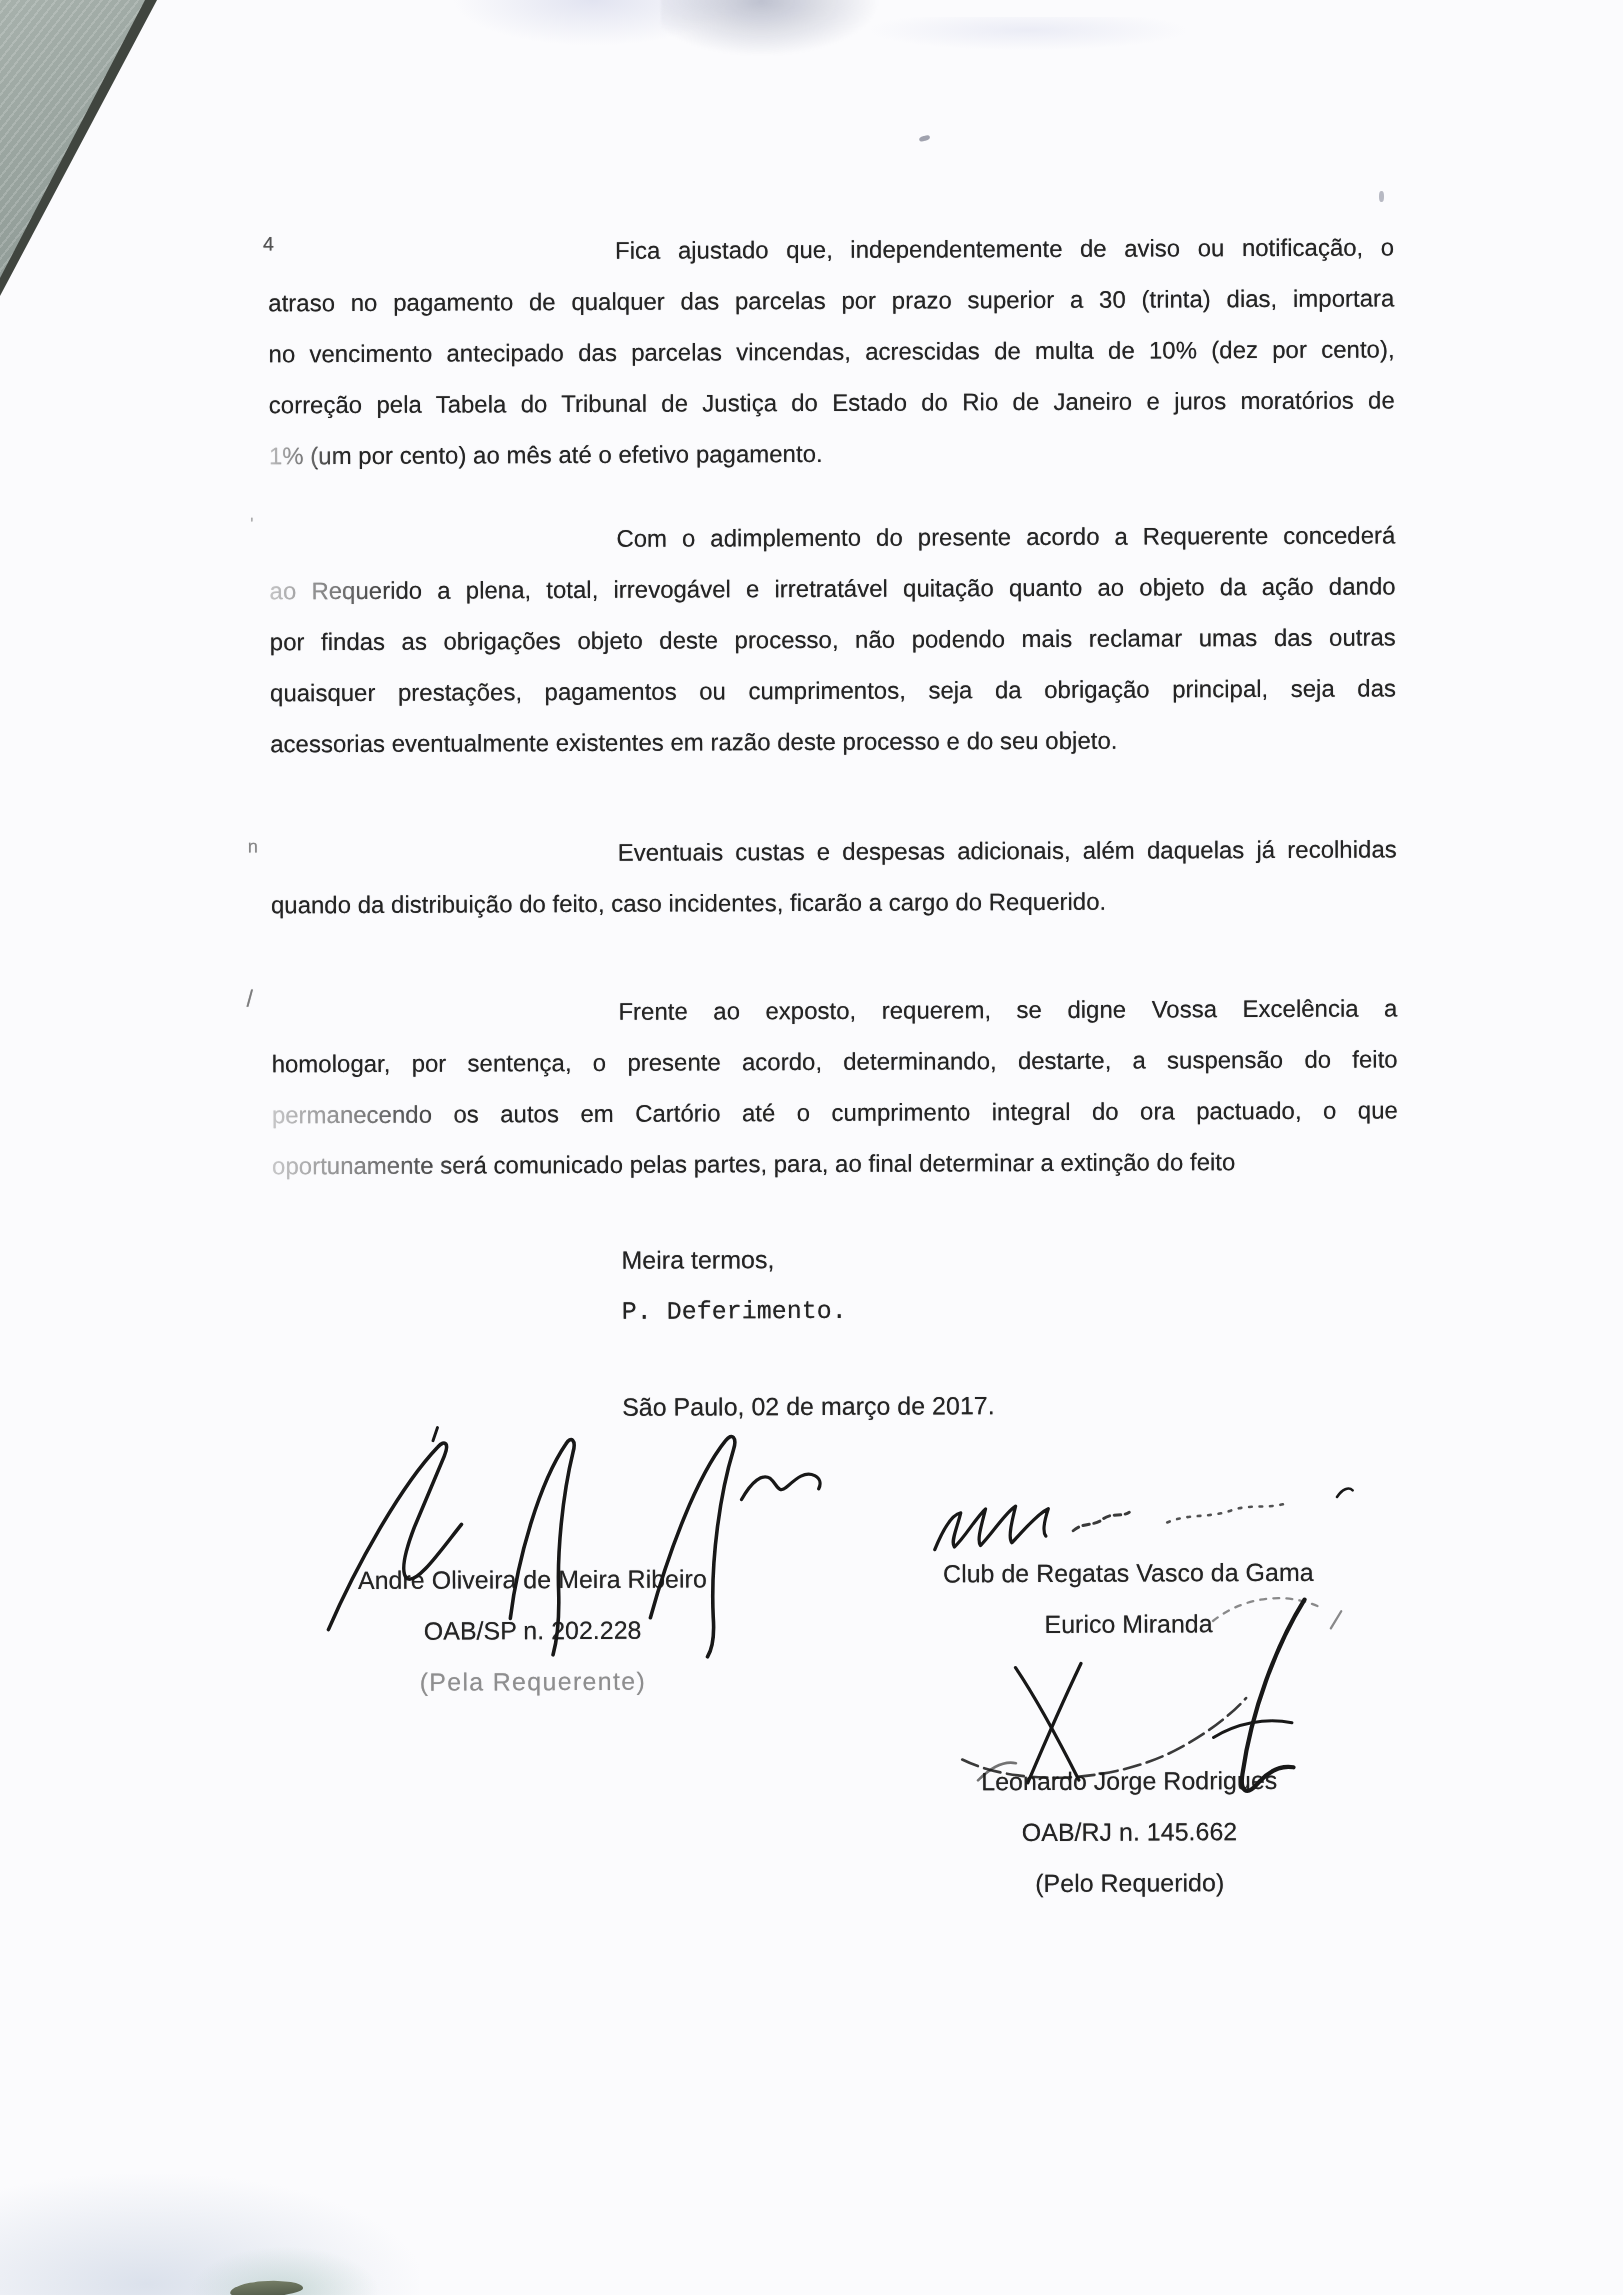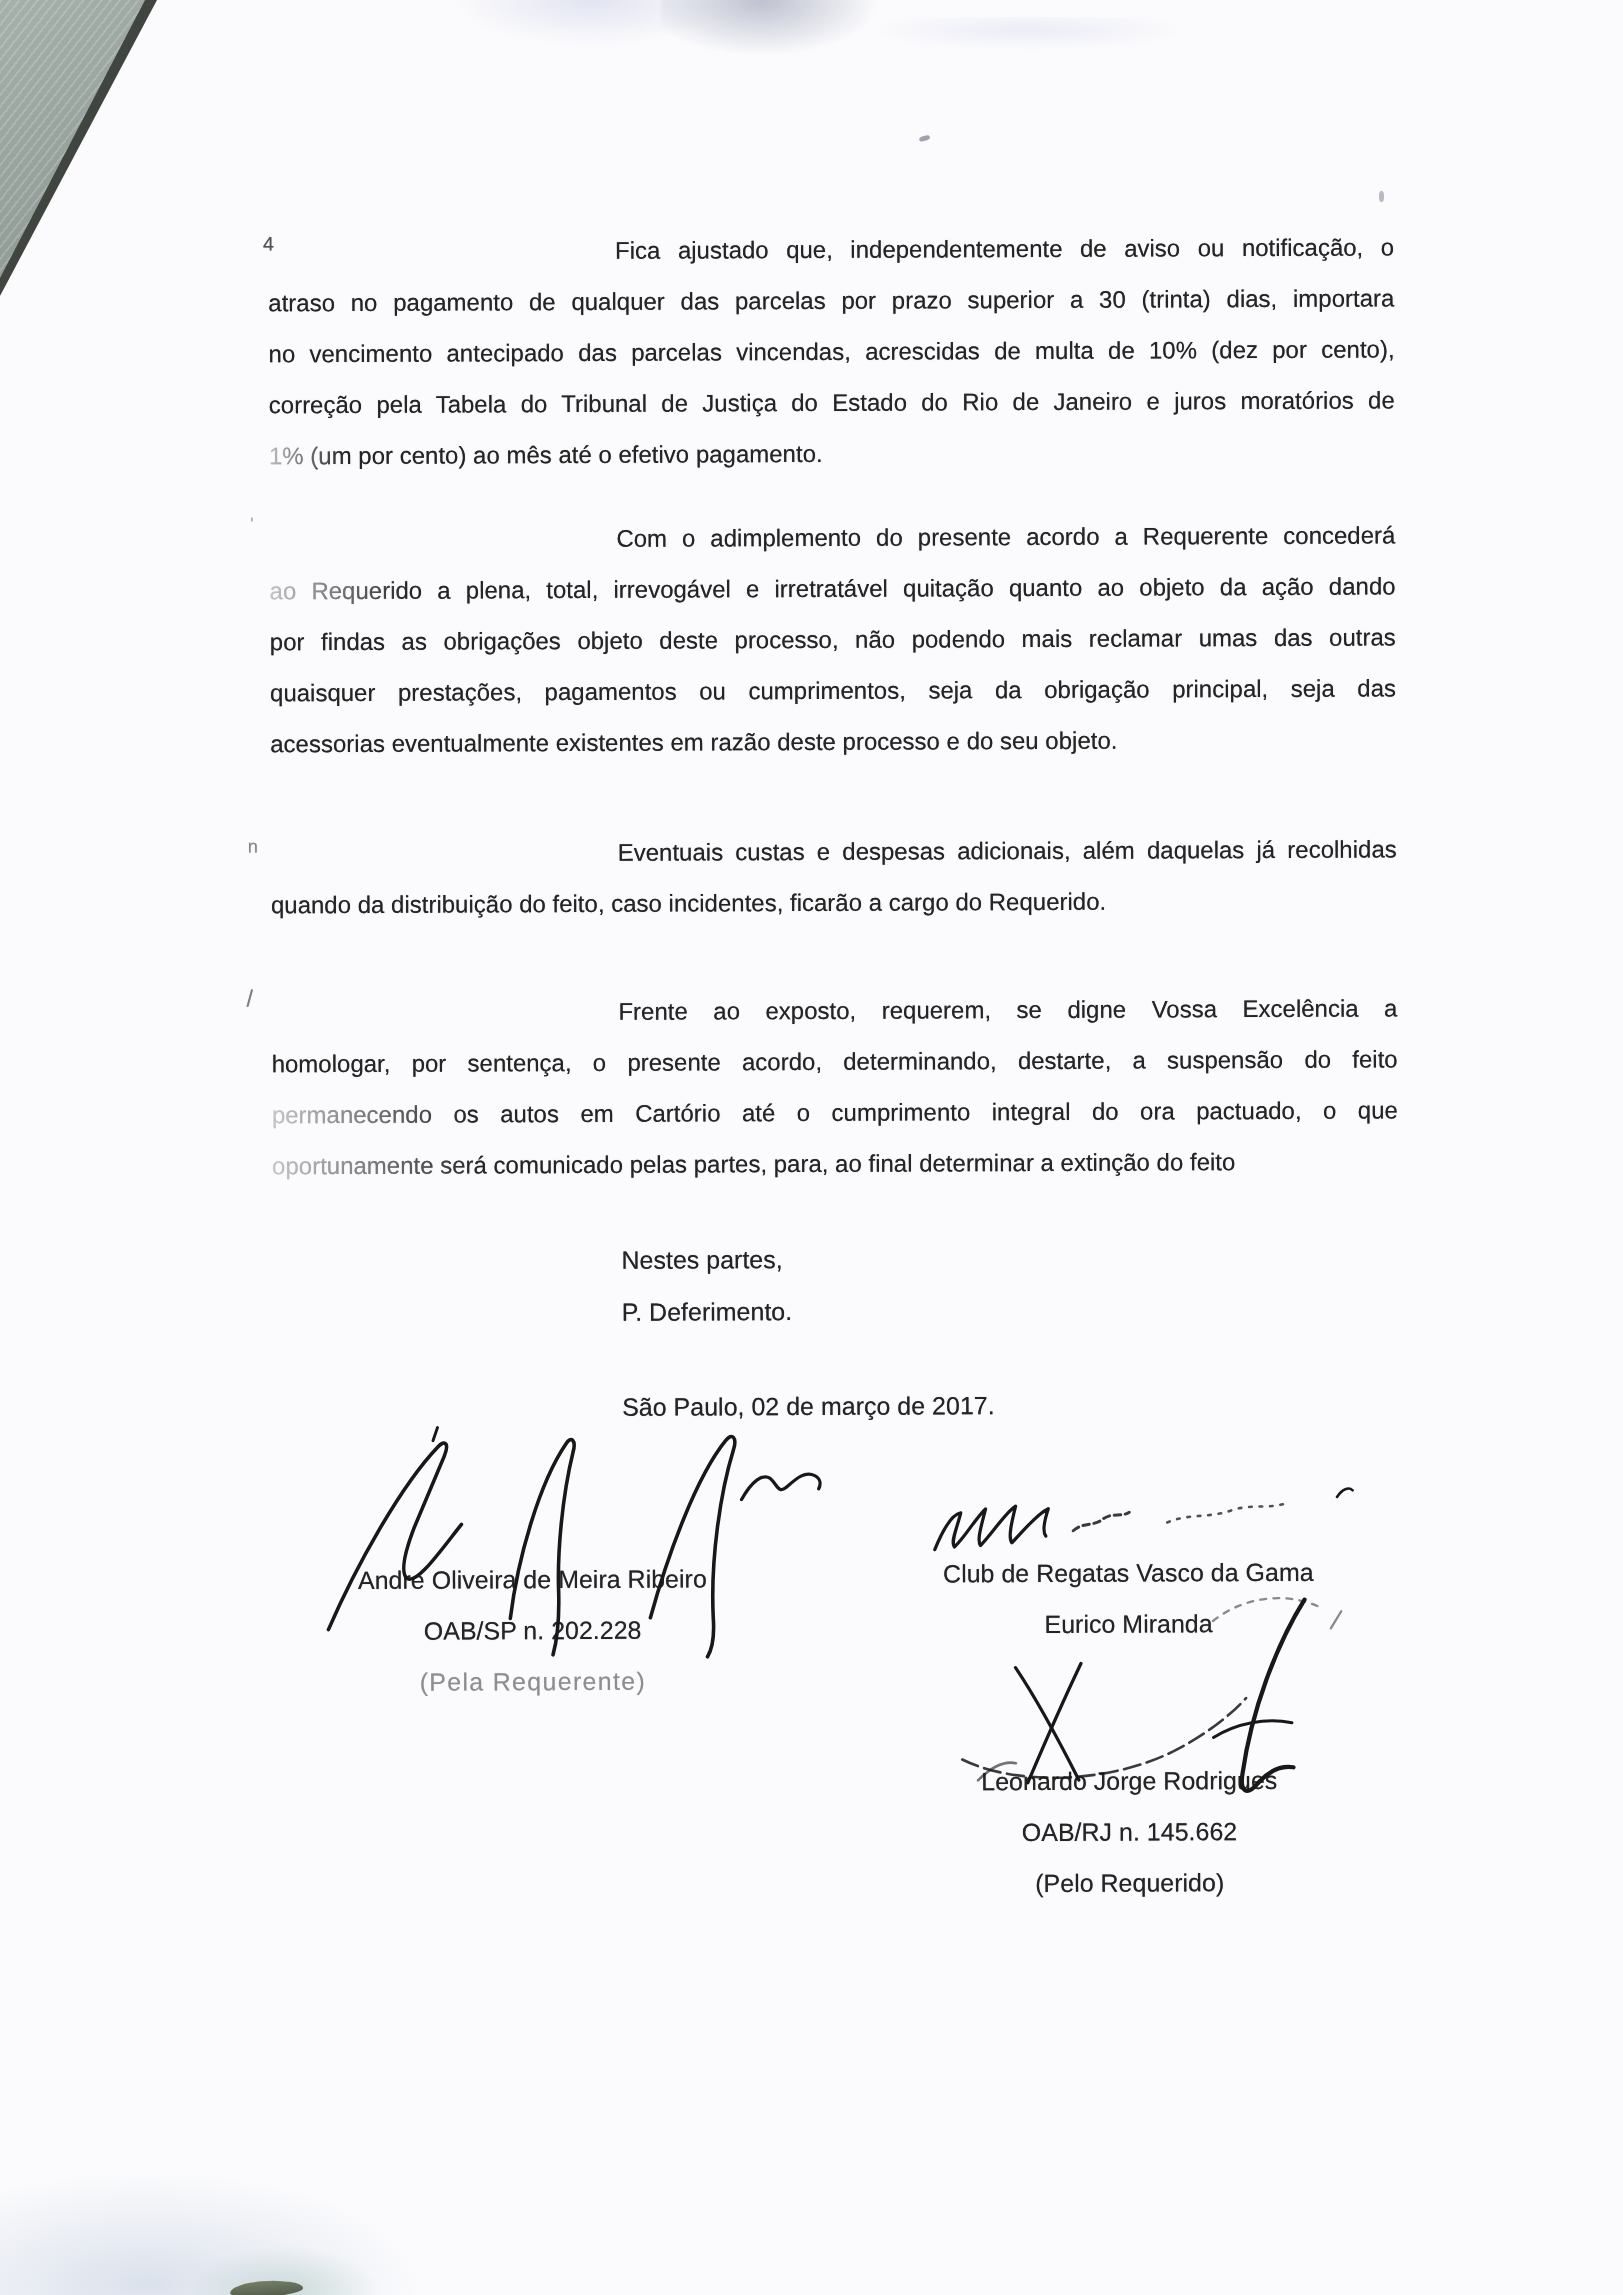--- a/index.html
+++ b/index.html
@@ -69,21 +69,21 @@
   .p2 { top: 512px; }
   .p3 { top: 826px; }
   .p4 { top: 985px; }
   .pmark { position: absolute; color: #2a2a2a; }
   .pmark-1 { left: 267px; top: 230px; font-size: 19.6px; opacity: .8; }
   .pmark-2 { left: 253px; top: 512px; font-size: 17px; opacity: .4; }
   .pmark-3 { left: 249px; top: 833px; font-size: 18.3px; opacity: .55; }
   .pmark-4 { left: 247px; top: 983px; font-size: 23.6px; opacity: .6; }
   .single-line { position: absolute; left: 621px; font-size: 25px; white-space: nowrap; }
   .closing-1 { top: 1245px; }
-  .closing-2 { top: 1297px; }
+  .closing-2 { top: 1297px; font-family: Liberation Mono, monospace; }
   .dateline  { top: 1392px; }
   .sigtext { position: absolute; width: 445px; text-align: center; font-size: 25px;
     line-height: 51px; white-space: nowrap; }
   .sig-left-text  { left: 308px;  top: 1553px; }
   .sig-right-text { left: 904px; top: 1549px; }
   .sig-right-text2{ left: 904px; top: 1757px; }
   .sig-role-faint { opacity: .5; letter-spacing: 1.3px; }
   
   .fade { position: absolute; pointer-events: none;
     background: linear-gradient(to right, rgba(251,251,253,.78), rgba(251,251,253,0) 75%); }
@@ -147,21 +147,21 @@
       <div class="pline just">homologar, por sentença, o presente acordo, determinando, destarte, a suspensão do feito</div>
       <div class="pline just">permanecendo os autos em Cartório até o cumprimento integral do ora pactuado, o que</div>
       <div class="pline last">oportunamente será comunicado pelas partes, para, ao final determinar a extinção do feito</div>
     </div>
 
     <div class="fade fade-p1l5"></div>
     <div class="fade fade-p2l2"></div>
     <div class="fade fade-p4l3"></div>
     <div class="fade fade-p4l4"></div>
 
-    <div class="single-line closing-1">Nestes partes,</div>
+    <div class="single-line closing-1">Meira termos,</div>
     <div class="single-line closing-2">P. Deferimento.</div>
     <div class="single-line dateline">São Paulo, 02 de março de 2017.</div>
 
     <div class="sigtext sig-left-text">
       <div>Andre Oliveira de Meira Ribeiro</div>
       <div>OAB/SP n. 202.228</div>
       <div class="sig-role-faint">(Pela Requerente)</div>
     </div>
 
     <div class="sigtext sig-right-text">

